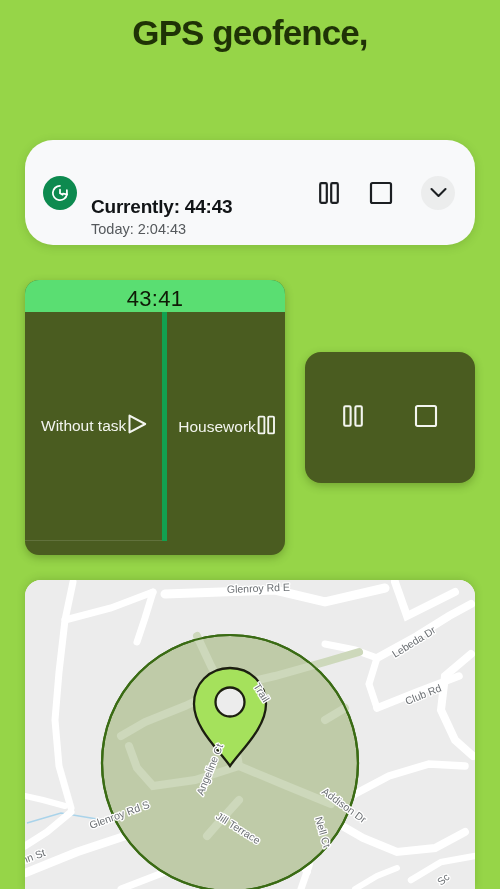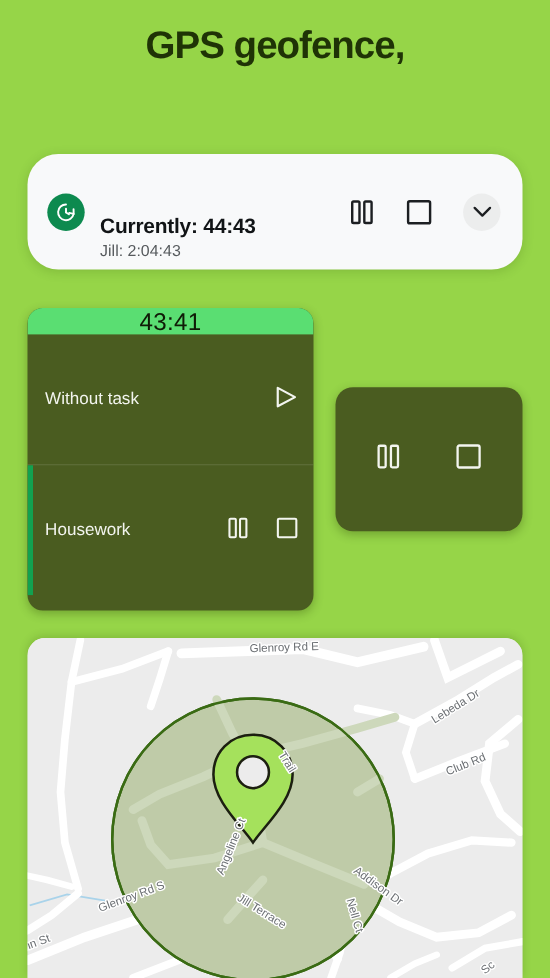--- a/index.html
+++ b/index.html
@@ -6,21 +6,21 @@
   html,body { width:500px; height:889px; }
   body {
     font-family: "Liberation Sans", sans-serif;
     background: #96d548;
     overflow: hidden;
     position: relative;
   }
 
   
   .title-wrap{
-    padding: 22px 20px 0;
+    padding: 13px 20px 0;
     text-align:center;
   }
   .title-line{
     font-size: 35px;
     font-weight: 700;
     line-height: 1.17;
     letter-spacing: -0.9px;
     color:#1f3306;
   }
 
@@ -63,29 +63,29 @@
     position:absolute;
     left:25px; top:280px;
     width:260px; height:275px;
     border-radius:14px;
     background:#4a5c20;
     box-shadow: 0 3px 9px rgba(35,60,0,.30);
     overflow:hidden;
     display:flex; flex-direction:column;
   }
   .wl-header{
-    height:24px;
+    height:32px;
     background:#5ade72;
-    display:flex;align-items:flex-start;justify-content:center;
+    display:flex;align-items:flex-end;justify-content:center;
     flex:0 0 auto;
   }
   .wl-header-time{
     font-size:22px; color:#0f1b06; letter-spacing:.3px;
   }
-  .wl-rows{ flex:1 1 auto; display:flex; flex-direction:column; }
+  .wl-rows{ flex:1 1 auto; display:flex; flex-direction:row; }
   .wl-row{
     position:relative;
     flex:1 1 0;
     display:flex; align-items:center;
     padding-left:16px; padding-right:13px;
     border-bottom:1px solid rgba(255,255,255,.13);
   }
   .wl-row:last-child{ border-bottom:none; }
   .wl-bar{
     position:absolute; left:0; top:0; bottom:0; width:5px;
@@ -144,21 +144,21 @@
   <div class="notif-icon">
     <svg width="22" height="22" viewBox="0 0 24 24" aria-hidden="true">
       <path d="M12 4.2a7.8 7.8 0 1 0 7.6 9.4" fill="none" stroke="#ffffff" stroke-width="1.9" stroke-linecap="round"></path>
       <path d="M19.6 13.6 L19.5 8.9 M19.6 13.6 L15.2 12.6" fill="none" stroke="#ffffff" stroke-width="1.9" stroke-linecap="round"></path>
       <path d="M12 8.4 L12 12.2 L14.9 13.9" fill="none" stroke="#ffffff" stroke-width="1.9" stroke-linecap="round"></path>
     </svg>
   </div>
 
   <div class="notif-texts">
     <div class="notif-title">Currently: 44:43</div>
-    <div class="notif-sub">Jill: 2:04:43</div>
+    <div class="notif-sub">Today: 2:04:43</div>
   </div>
 
   <div class="notif-actions">
     <div class="ico-btn">
       <svg width="24" height="26" viewBox="0 0 24 26" aria-hidden="true">
         <rect x="3.2" y="3.2" width="6.6" height="19.6" rx="1.2" fill="none" stroke="#1c1f22" stroke-width="2.2"></rect>
         <rect x="14.2" y="3.2" width="6.6" height="19.6" rx="1.2" fill="none" stroke="#1c1f22" stroke-width="2.2"></rect>
       </svg>
     </div>
     <div class="ico-btn">

